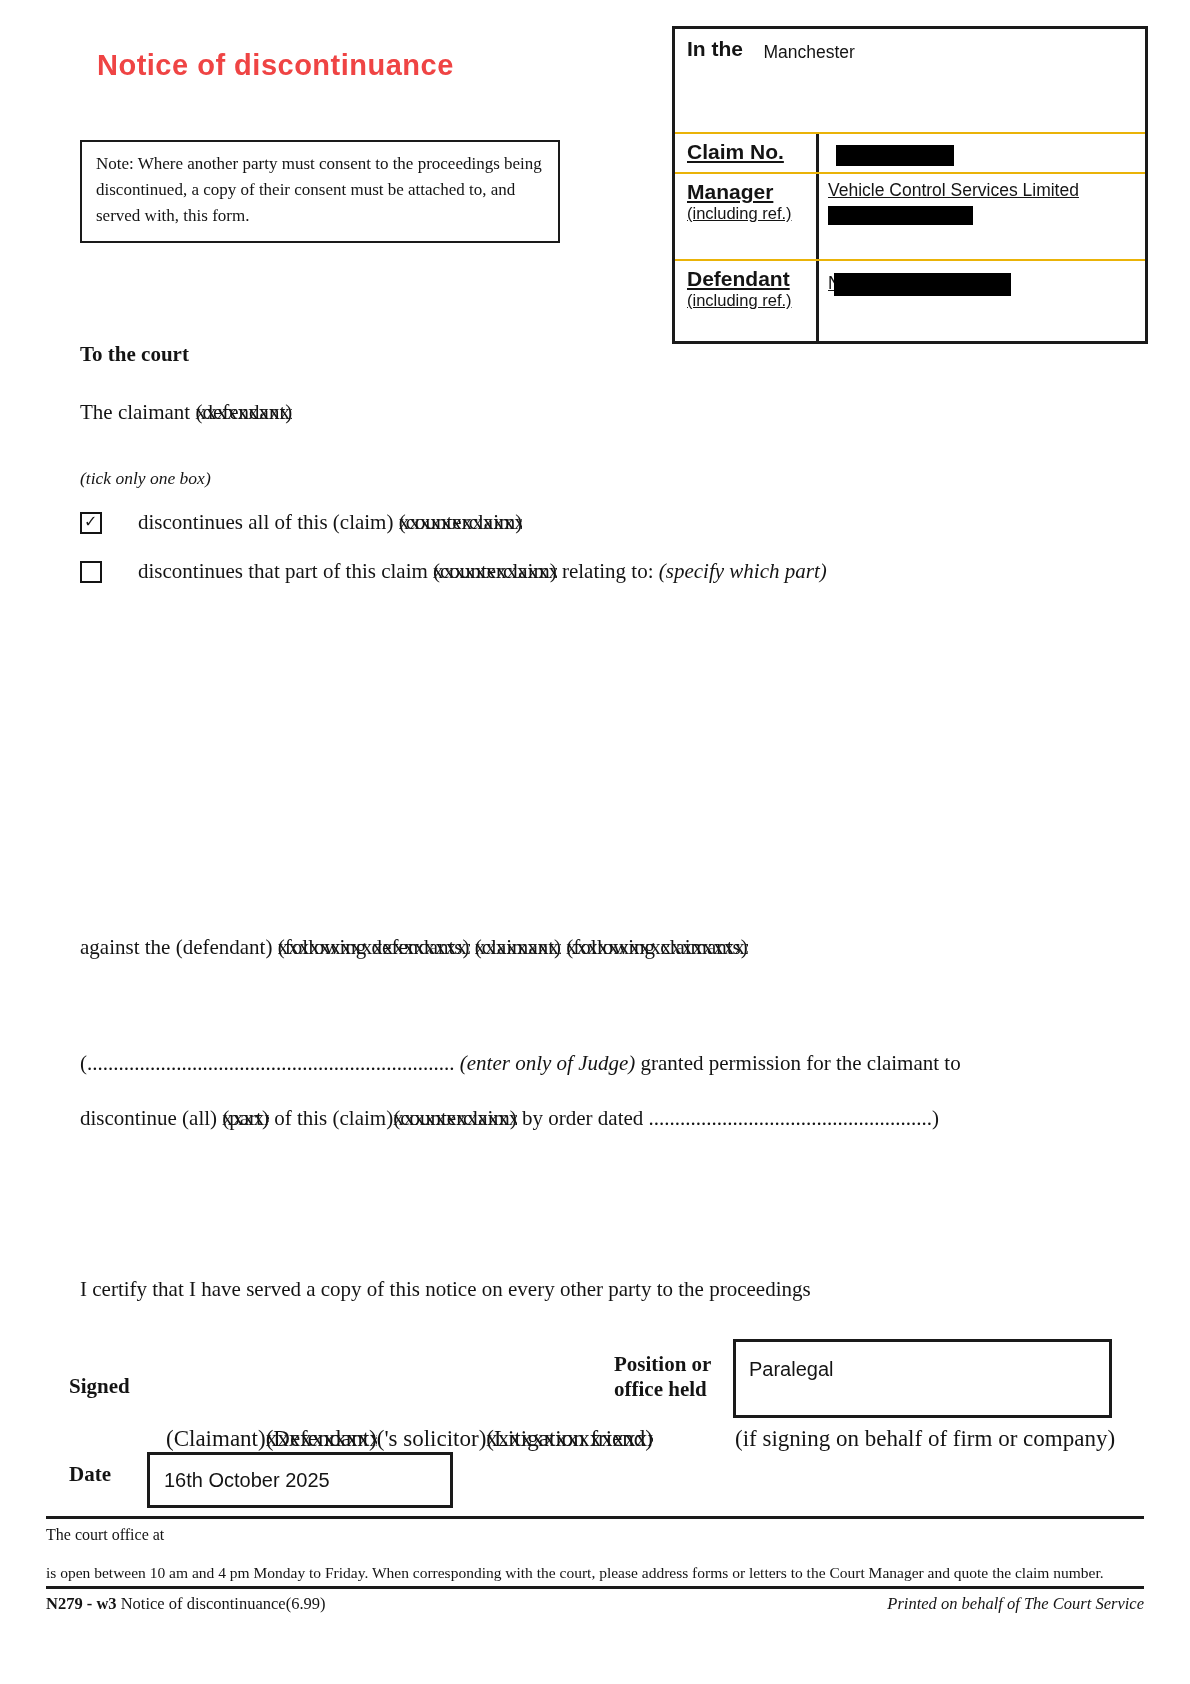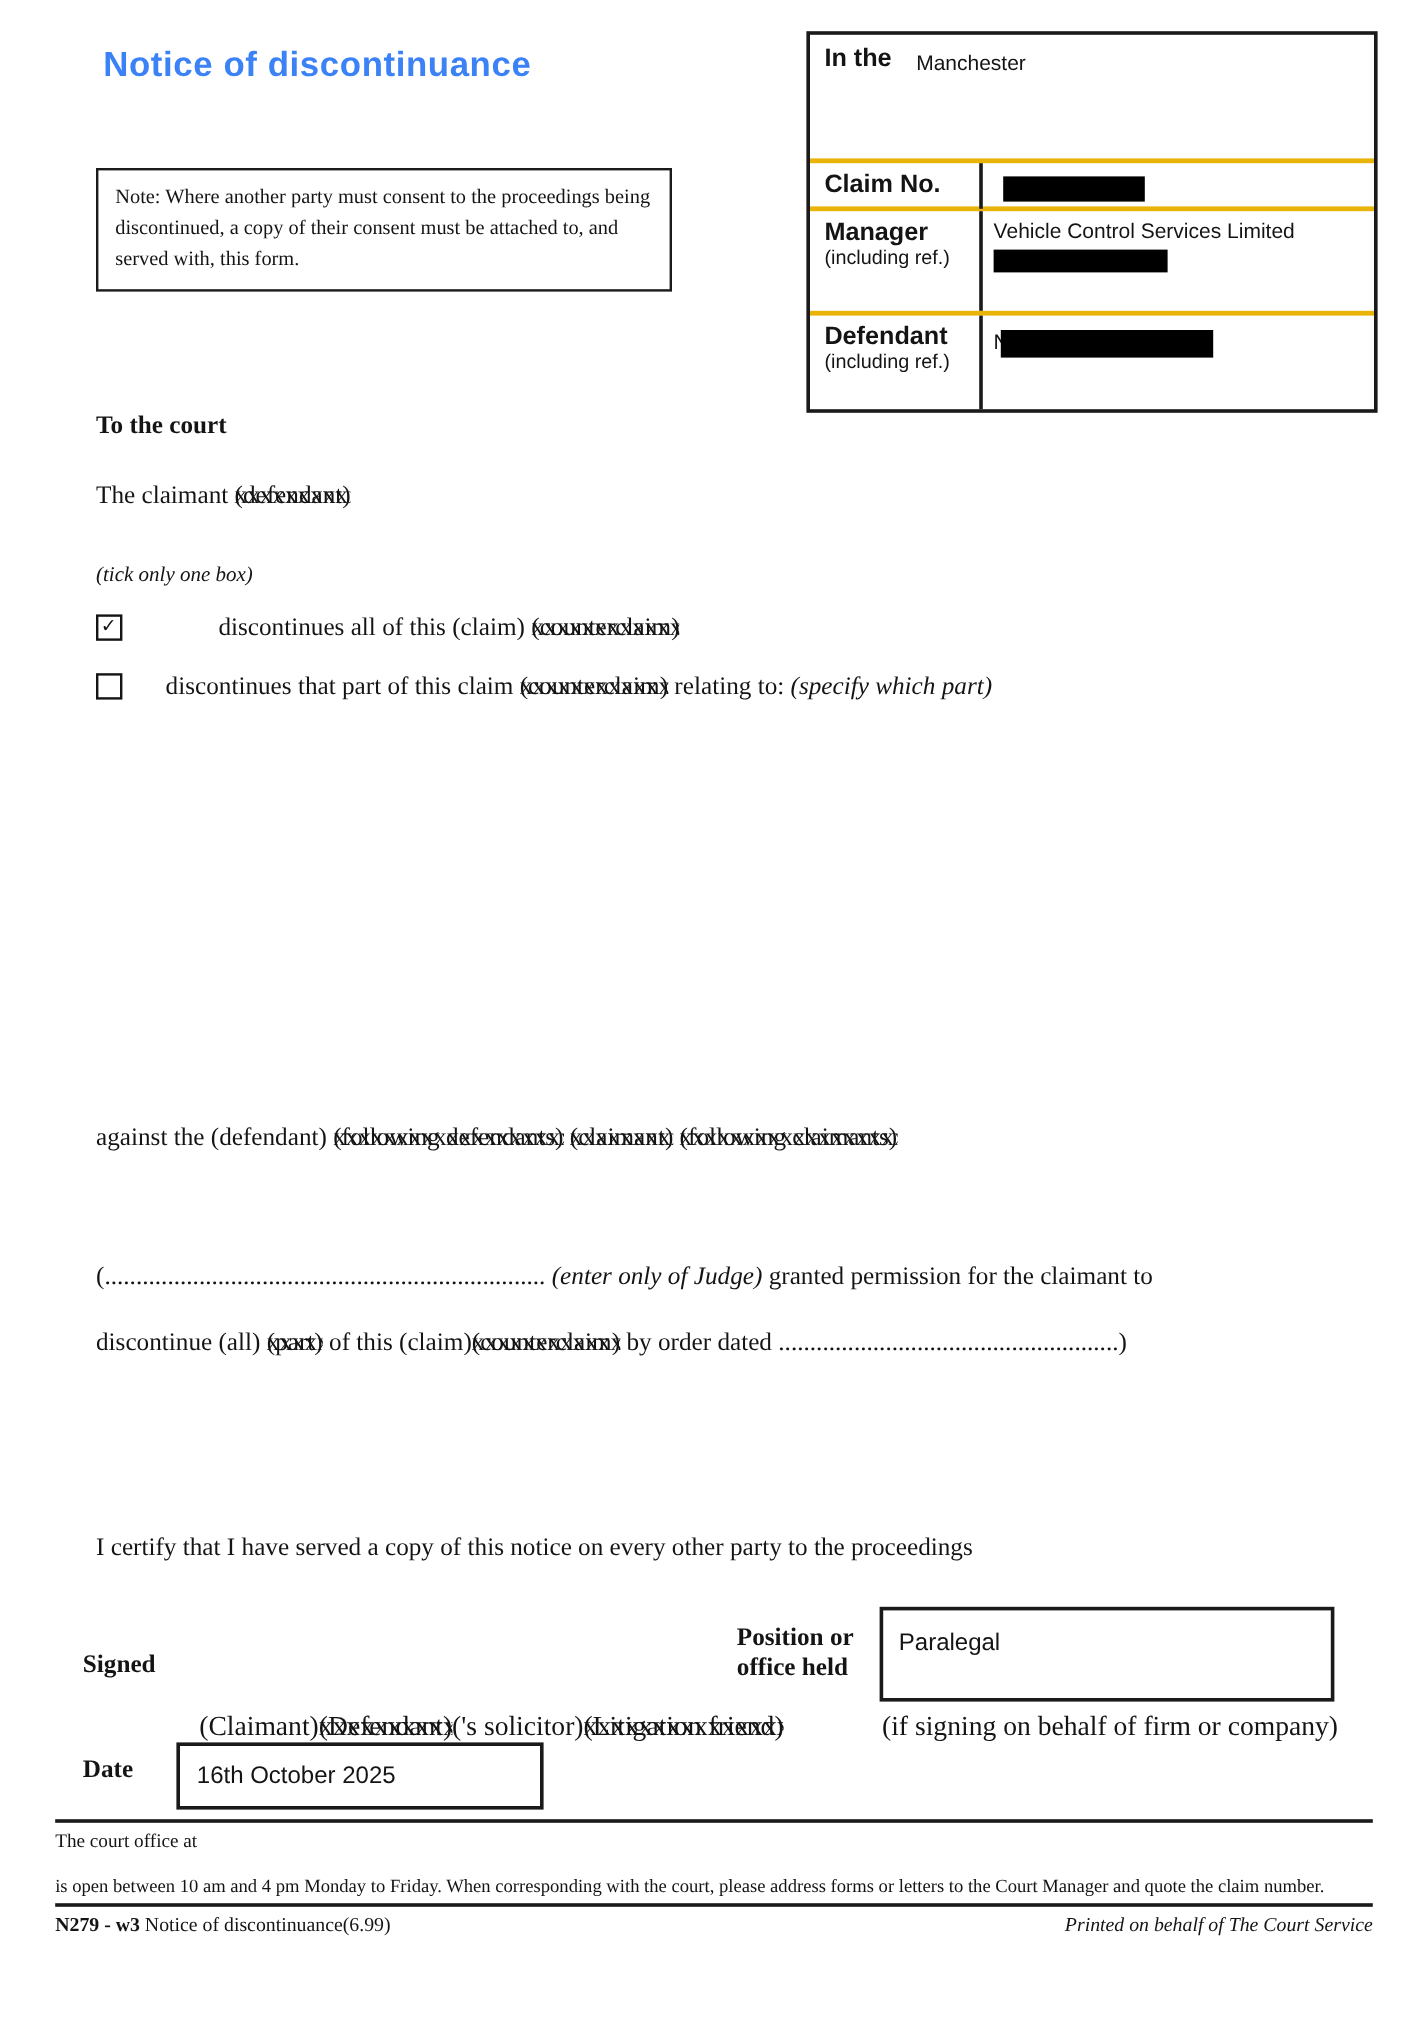--- a/index.html
+++ b/index.html
@@ -1,33 +1,33 @@
 <!DOCTYPE html>
 <html><head>
 <meta charset="utf-8">
 <style>
   html,body{margin:0;padding:0;background:#ffffff;}
   .page{position:relative;width:1190px;height:1684px;background:#fff;
         font-family:"Liberation Serif",serif;color:#141414;overflow:hidden;}
 
   
-  .title{position:absolute;left:86px;top:38px;margin:0;
+  .title{position:absolute;left:86px;top:38px;margin:11px;
          font-family:"Liberation Sans",sans-serif;font-weight:bold;
-         font-size:29px;letter-spacing:.5px;color:#3b82f6;}
+         font-size:29px;letter-spacing:.5px;color:#ef4444;}
 
   
   .note-box{position:absolute;left:80px;top:140px;width:450px;
             border:2px solid #1a1a1a;padding:9px 12px 12px 14px;
             font-size:17px;line-height:26px;}
 
   
   .case-table{position:absolute;left:672px;top:26px;width:470px;
               border:3px solid #1a1a1a;font-family:"Liberation Sans",sans-serif;}
   .ct-row{box-sizing:border-box;}
-  .ct-row + .ct-row{border-top:4px solid #eab308;}
+  .ct-row + .ct-row{border-top:2px solid #eab308;text-decoration:underline;}
   .row-inthe{height:103px;padding:8px 10px 0 12px;}
   .row-inthe .lbl{font-size:21px;font-weight:bold;vertical-align:top;}
   .row-inthe .val{font-size:17.5px;margin-left:16px;position:relative;top:5px;margin-top:36px;}
   .two{display:grid;grid-template-columns:144px 1fr;}
   .two .lblcell{border-right:3px solid #1a1a1a;padding:6px 4px 6px 12px;}
   .two .valcell{padding:6px 6px 6px 9px;}
   .ct-lbl{font-size:21px;font-weight:bold;display:block;line-height:24px;}
   .ct-sub{font-size:16.5px;display:block;line-height:19px;}
   .row-claimno{height:40px;}
   .row-claimant{height:87px;}
@@ -121,21 +121,21 @@
       </div>
     </div>
   </div>
 
   <div class="line bold" style="top:342px;">To the court</div>
 
   <div class="line" style="top:400px;"><span>The claimant </span><span class="xo">(defendant)</span></div>
 
   <div class="line small-it" style="top:468px;">(tick only one box)</div>
 
-  <div class="opt" style="top:510px;gap:44px;">
+  <div class="opt" style="top:510px;">
     <span class="cb checked"></span>
     <span><span>discontinues all of this (claim) </span><span class="xo">(counterclaim)</span></span>
   </div>
 
   <div class="opt" style="top:559px;">
     <span class="cb"></span>
     <span><span>discontinues that part of this claim </span><span class="xo">(counterclaim)</span><span> relating to: </span><span class="it">(specify which part)</span></span>
   </div>
 
   <div class="line" style="top:935px;"><span>against the (defendant) </span><span class="xo">(following defendants)</span><span> </span><span class="xo">(claimant)</span><span> </span><span class="xo">(following claimants)</span></div>

